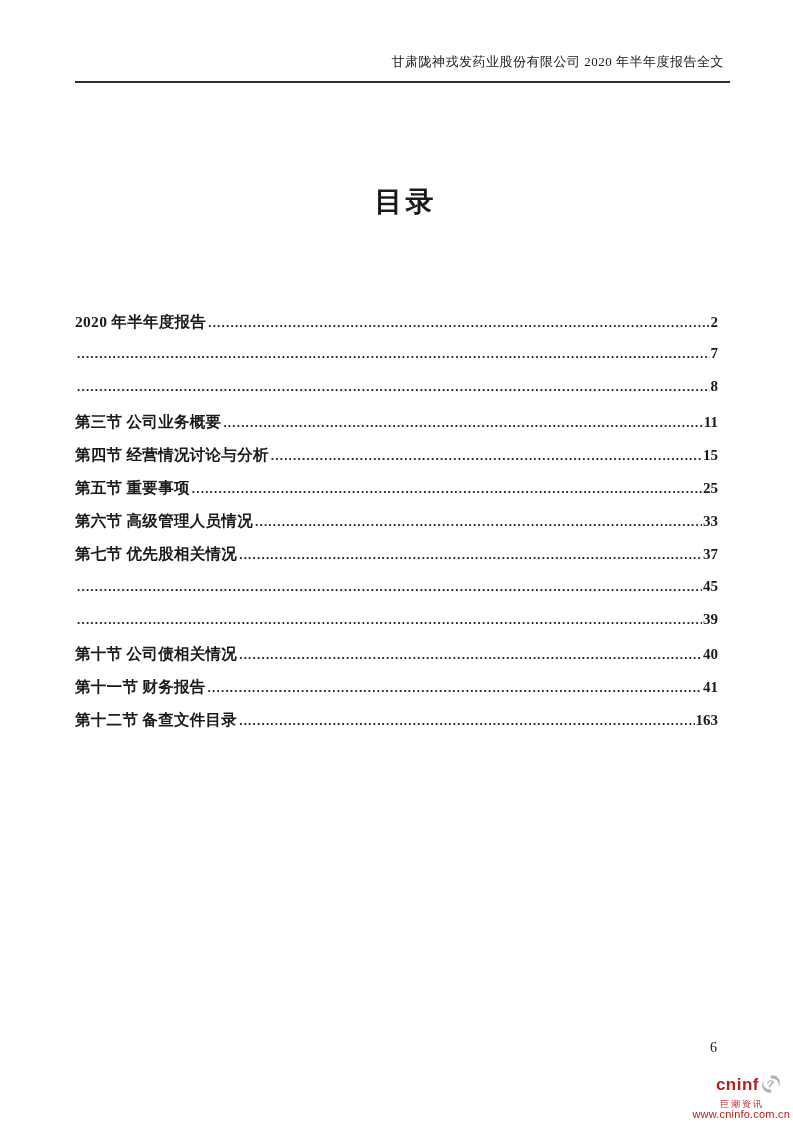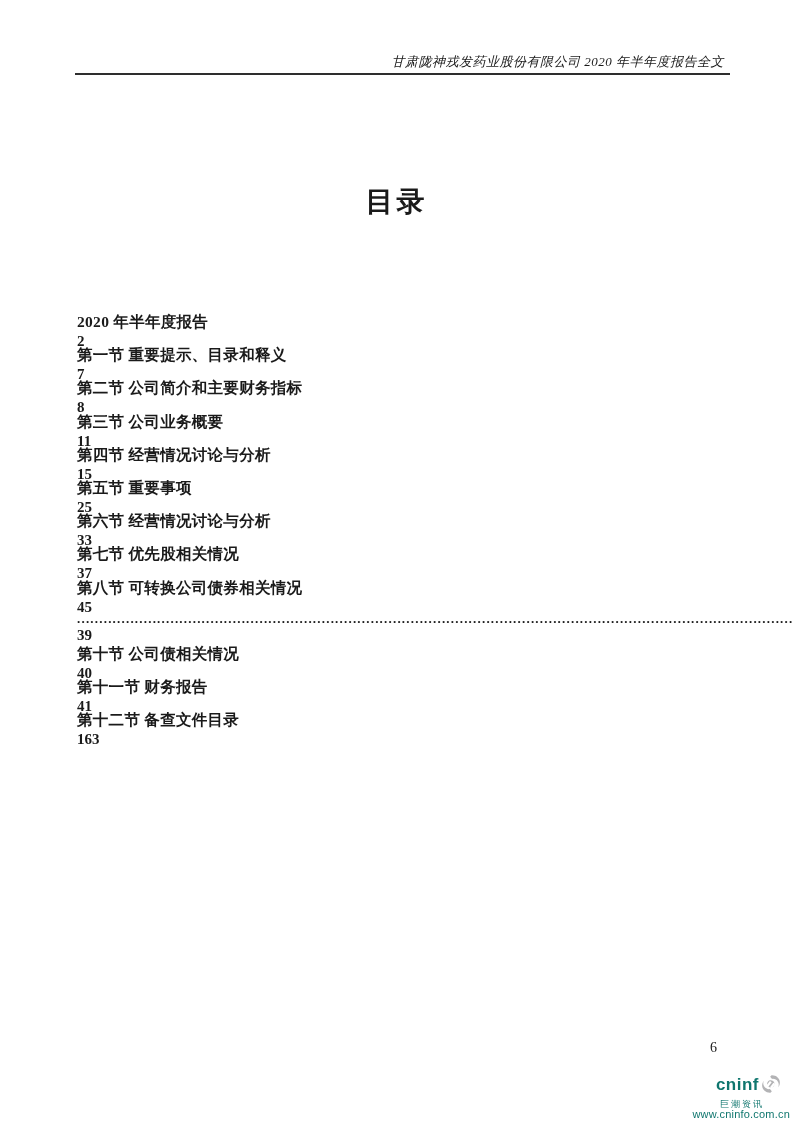--- a/index.html
+++ b/index.html
@@ -13,30 +13,29 @@
     overflow: hidden;
   }
   .page-header {
     position: absolute;
     top: 54px;
     left: 75px;
     width: 655px;
     text-align: right;
     font-size: 13px;
     line-height: 16px;
-    padding-bottom: 3px;
+    padding-bottom: 11px;
     padding-right: 6px;
     border-bottom: 2px solid #2e2e2e;
     letter-spacing: 0.5px;
-    font-style: italic;
   }
   .doc-title {
     position: absolute;
     top: 186px;
-    left: 69px;
+    left: 78px;
     width: 655px;
     text-align: center;
     font-size: 28px;
     line-height: 32px;
     font-weight: bold;
     letter-spacing: 3px;
   }
   .toc-list {
     position: absolute;
     top: 312px;
@@ -44,21 +43,20 @@
     width: 643px;
   }
   .toc-row {
     display: flex;
     align-items: baseline;
     height: 33.2px;
     font-weight: bold;
     font-size: 15.5px;
     white-space: nowrap;
     cursor: pointer;
-    flex-direction: column;
   }
   .toc-label { flex: 0 0 auto; letter-spacing: 0.3px; }
   .toc-leader {
     flex: 1 1 auto;
     overflow: hidden;
     font-size: 13px;
     letter-spacing: 1.2px;
     margin: 0 1px 0 2px;
     font-weight: bold;
   }
@@ -68,21 +66,21 @@
     top: 1040px;
     right: 76px;
     font-size: 14px;
   }
   .site-logo {
     position: absolute;
     right: 2px;
     top: 1074px;
     width: 120px;
     text-align: right;
-    color: #0f766e;
+    color: #b91c1c;
     font-family: "Liberation Sans", "DejaVu Sans", sans-serif;
     line-height: 1;
   }
   .logo-row1 {
     display: flex;
     justify-content: flex-end;
     align-items: center;
     padding-right: 10px;
   }
   .logo-brand {
@@ -113,27 +111,25 @@
 
 <div class="toc-list">
 
     <div class="toc-row">
       <span class="toc-label">2020 年半年度报告</span>
       <span class="toc-leader">............................................................................................................................................................................................................................................................................................................</span>
       <span class="toc-page">2</span>
     </div>
 
     <div class="toc-row">
-      <span class="toc-label">第一节 重要提示、目录和释义</span>
       <span class="toc-leader">............................................................................................................................................................................................................................................................................................................</span>
       <span class="toc-page">7</span>
     </div>
 
     <div class="toc-row">
-      <span class="toc-label">第二节 公司简介和主要财务指标</span>
       <span class="toc-leader">............................................................................................................................................................................................................................................................................................................</span>
       <span class="toc-page">8</span>
     </div>
 
     <div class="toc-row">
       <span class="toc-label">第三节 公司业务概要</span>
       <span class="toc-leader">............................................................................................................................................................................................................................................................................................................</span>
       <span class="toc-page">11</span>
     </div>
 
@@ -143,33 +139,32 @@
       <span class="toc-page">15</span>
     </div>
 
     <div class="toc-row">
       <span class="toc-label">第五节 重要事项</span>
       <span class="toc-leader">............................................................................................................................................................................................................................................................................................................</span>
       <span class="toc-page">25</span>
     </div>
 
     <div class="toc-row">
-      <span class="toc-label">第六节 经营情况讨论与分析</span>
+      <span class="toc-label">第六节 高级管理人员情况</span>
       <span class="toc-leader">............................................................................................................................................................................................................................................................................................................</span>
       <span class="toc-page">33</span>
     </div>
 
     <div class="toc-row">
       <span class="toc-label">第七节 优先股相关情况</span>
       <span class="toc-leader">............................................................................................................................................................................................................................................................................................................</span>
       <span class="toc-page">37</span>
     </div>
 
     <div class="toc-row">
-      <span class="toc-label">第八节 可转换公司债券相关情况</span>
       <span class="toc-leader">............................................................................................................................................................................................................................................................................................................</span>
       <span class="toc-page">45</span>
     </div>
 
     <div class="toc-row">
       <span class="toc-leader">............................................................................................................................................................................................................................................................................................................</span>
       <span class="toc-page">39</span>
     </div>
 
     <div class="toc-row">

